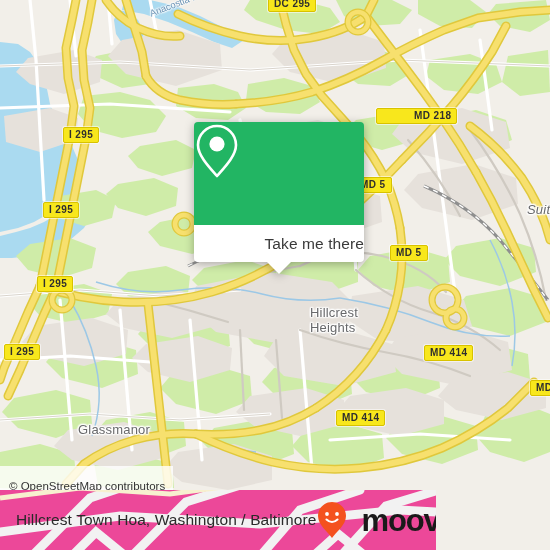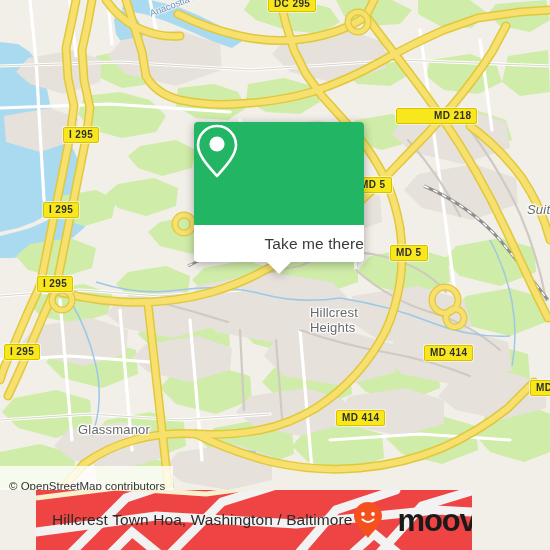--- a/index.html
+++ b/index.html
@@ -57,23 +57,22 @@
 
   
   #attribution{
     position:absolute;left:0;top:466px;height:24px;display:flex;align-items:center;
     padding:8px 8px 0 9px;background:rgba(255,255,255,.80);
     font-size:11.5px;color:#333;white-space:nowrap;
   }
 
   
   #footer{
-    position:absolute;left:0;top:490px;width:436px;height:60px;background:#ef4444;
+    position:absolute;left:0;top:490px;width:436px;height:60px;background:#ec4899;
     overflow:hidden;
-    margin-left:36px;
   }
   #footer-watermark{position:absolute;left:0;top:-18px;opacity:1;}
   #footer-inner{
     position:relative;height:100%;display:flex;align-items:center;
     justify-content:space-between;padding:0 14px 0 16px;box-sizing:border-box;
   }
   #footer-title{font-size:15.5px;color:#2a2a2a;white-space:nowrap;letter-spacing:.1px;}
   #brand{display:flex;align-items:center;gap:14px;}
   #brand-word{
     font-size:31px;font-weight:700;color:#1a1a1a;letter-spacing:-1.2px;line-height:1;
@@ -297,21 +296,21 @@
     <div class="place-label" style="left:310px;top:306px;font-size:13px;">Hillcrest
 Heights</div>
     <div class="place-label" style="left:78px;top:423px;font-size:13px;text-align:center;">Glassmanor</div>
     <div class="place-label" style="left:527px;top:203px;font-size:13px;font-style:italic;">Suit</div>
 
     <div class="shield" style="left:268px;top:-4px;">DC 295</div>
     <div class="shield" style="left:63px;top:127px;">I 295</div>
     <div class="shield" style="left:43px;top:202px;">I 295</div>
     <div class="shield" style="left:37px;top:276px;">I 295</div>
     <div class="shield" style="left:4px;top:344px;">I 295</div>
-    <div class="shield" style="left:396px;top:108px;padding-left:37px;">MD 218</div>
+    <div class="shield" style="left:376px;top:108px;padding-left:37px;">MD 218</div>
     <div class="shield" style="left:354px;top:177px;">MD 5</div>
     <div class="shield" style="left:390px;top:245px;">MD 5</div>
     <div class="shield" style="left:424px;top:345px;">MD 414</div>
     <div class="shield" style="left:336px;top:410px;">MD 414</div>
     <div class="shield" style="left:530px;top:380px;">MD</div>
 
     <div id="popup">
       <div id="popup-top">
         <svg width="46" height="58" viewBox="0 0 46 58">
           <path d="M23 4 C12.5 4 4 12.5 4 23 C4 34 16 46 23 54 C30 46 42 34 42 23 C42 12.5 33.5 4 23 4 Z" fill="none" stroke="#ffffff" stroke-width="2.6" stroke-linejoin="round"></path>

